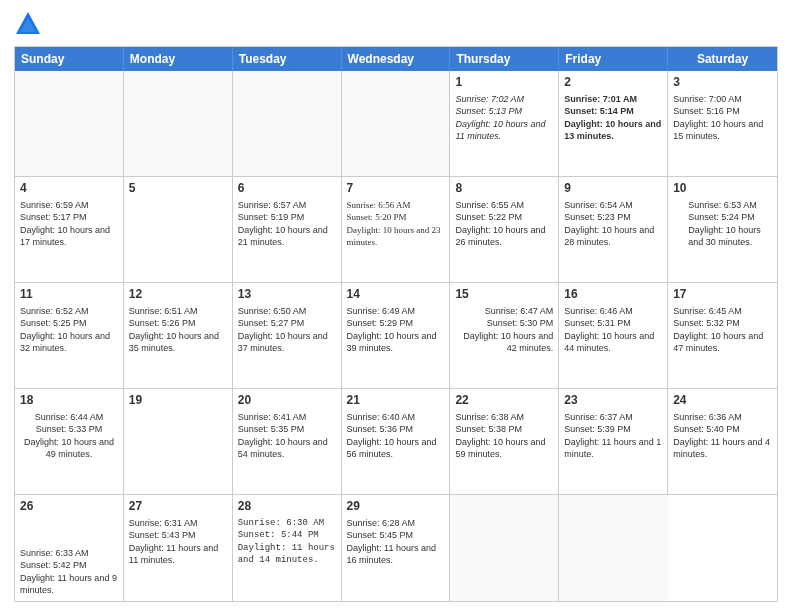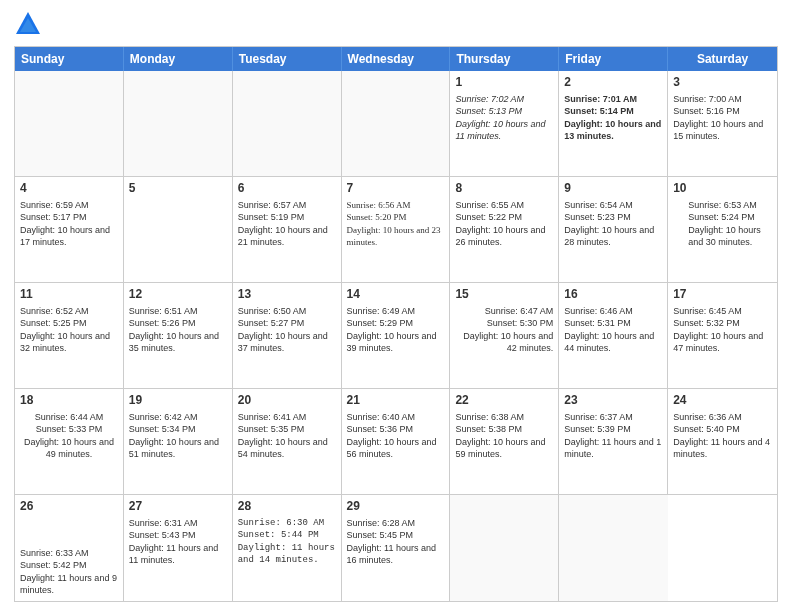--- a/index.html
+++ b/index.html
@@ -250,23 +250,20 @@
         </div>
         <div class="cal-row">
           <div class="cal-cell">
             <div class="day-number">18</div>
             <div class="cell-text" style="white-space: pre-line; text-align: center;">Sunrise: 6:44 AM
 Sunset: 5:33 PM
 Daylight: 10 hours and 49 minutes.</div>
           </div>
           <div class="cal-cell">
             <div class="day-number">19</div>
-            <div class="cell-text" style="white-space: pre-line;">Sunrise: 6:42 AM
-Sunset: 5:34 PM
-Daylight: 10 hours and 51 minutes.</div>
           </div>
           <div class="cal-cell">
             <div class="day-number">20</div>
             <div class="cell-text" style="white-space: pre-line;">Sunrise: 6:41 AM
 Sunset: 5:35 PM
 Daylight: 10 hours and 54 minutes.</div>
           </div>
           <div class="cal-cell">
             <div class="day-number">21</div>
             <div class="cell-text" style="white-space: pre-line;">Sunrise: 6:40 AM

